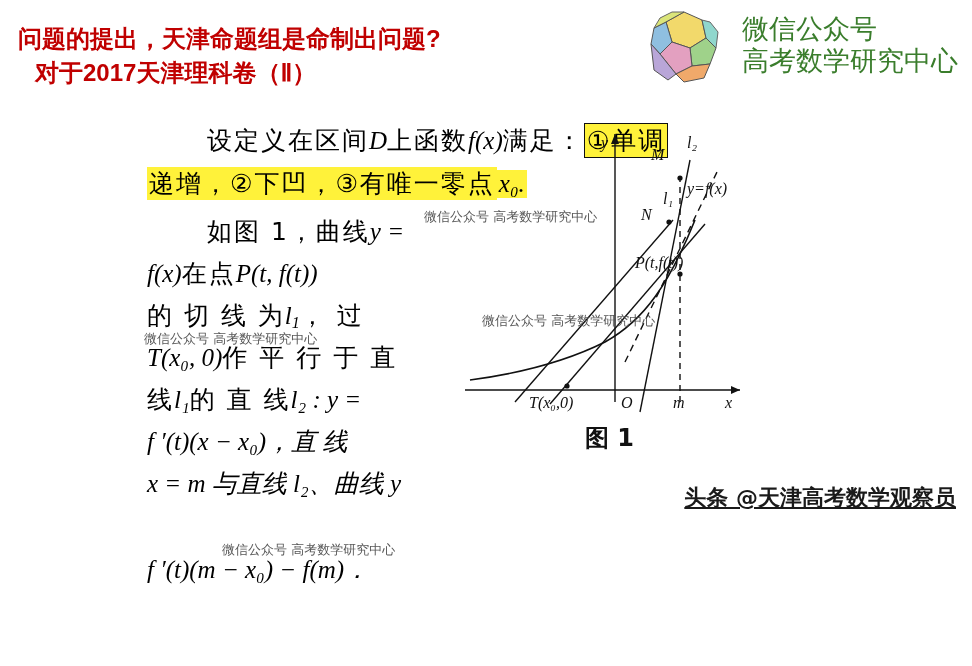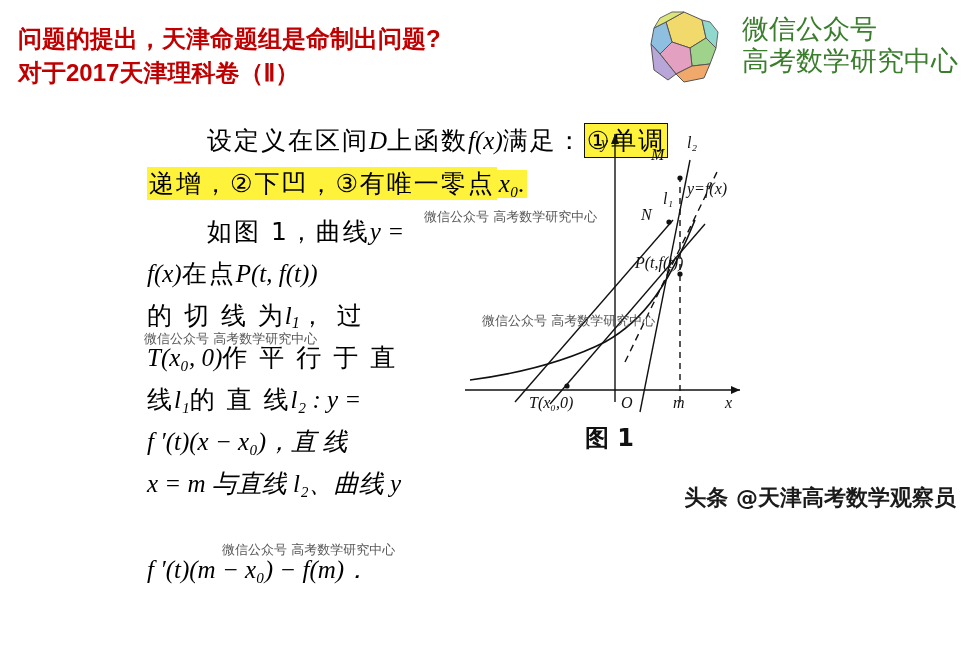--- a/index.html
+++ b/index.html
@@ -28,20 +28,21 @@
     width: 600px;
     color: #c00000;
     font-weight: bold;
     font-size: 24px;
     line-height: 34px;
     font-family: "Liberation Sans", sans-serif;
     letter-spacing: 0px;
   }
   .header-title .line2 {
     display: block;
+    margin-left: 17px;
   }
 
   .logo-block {
     position: absolute;
     right: 14px;
     top: 8px;
     display: flex;
     align-items: center;
     gap: 8px;
   }
@@ -137,20 +138,21 @@
 
   
   .footer {
     position: absolute;
     right: 16px;
     bottom: 14px;
     font-size: 22px;
     color: #1a1a1a;
     font-family: "DejaVu Sans", sans-serif;
     font-weight: 600;
+    text-decoration: underline;
   }
 </style>
 </head>
 <body>
 
 <div class="page">
 
   <div class="header-title">
     <span>问题的提出，天津命题组是命制出问题?</span>
     <span class="line2">对于2017天津理科卷（Ⅱ）</span>

